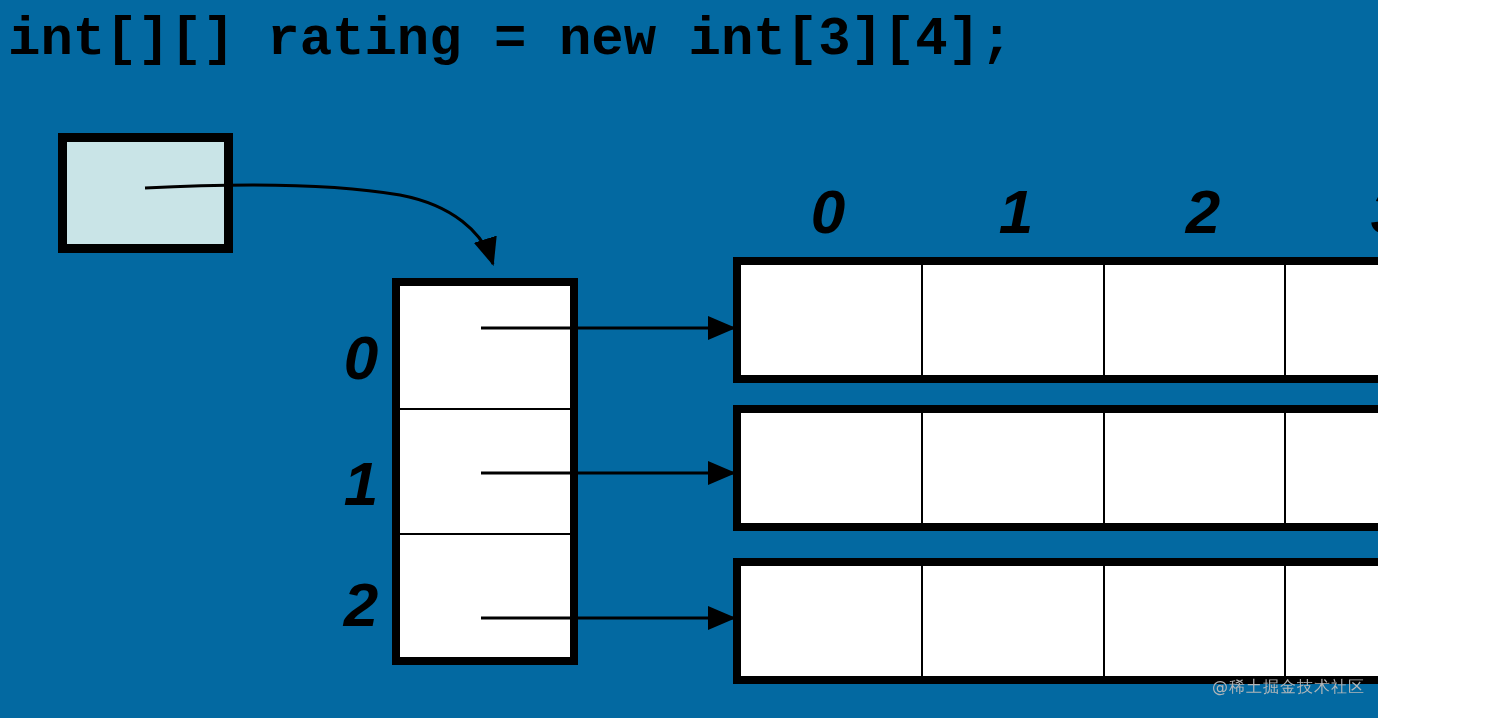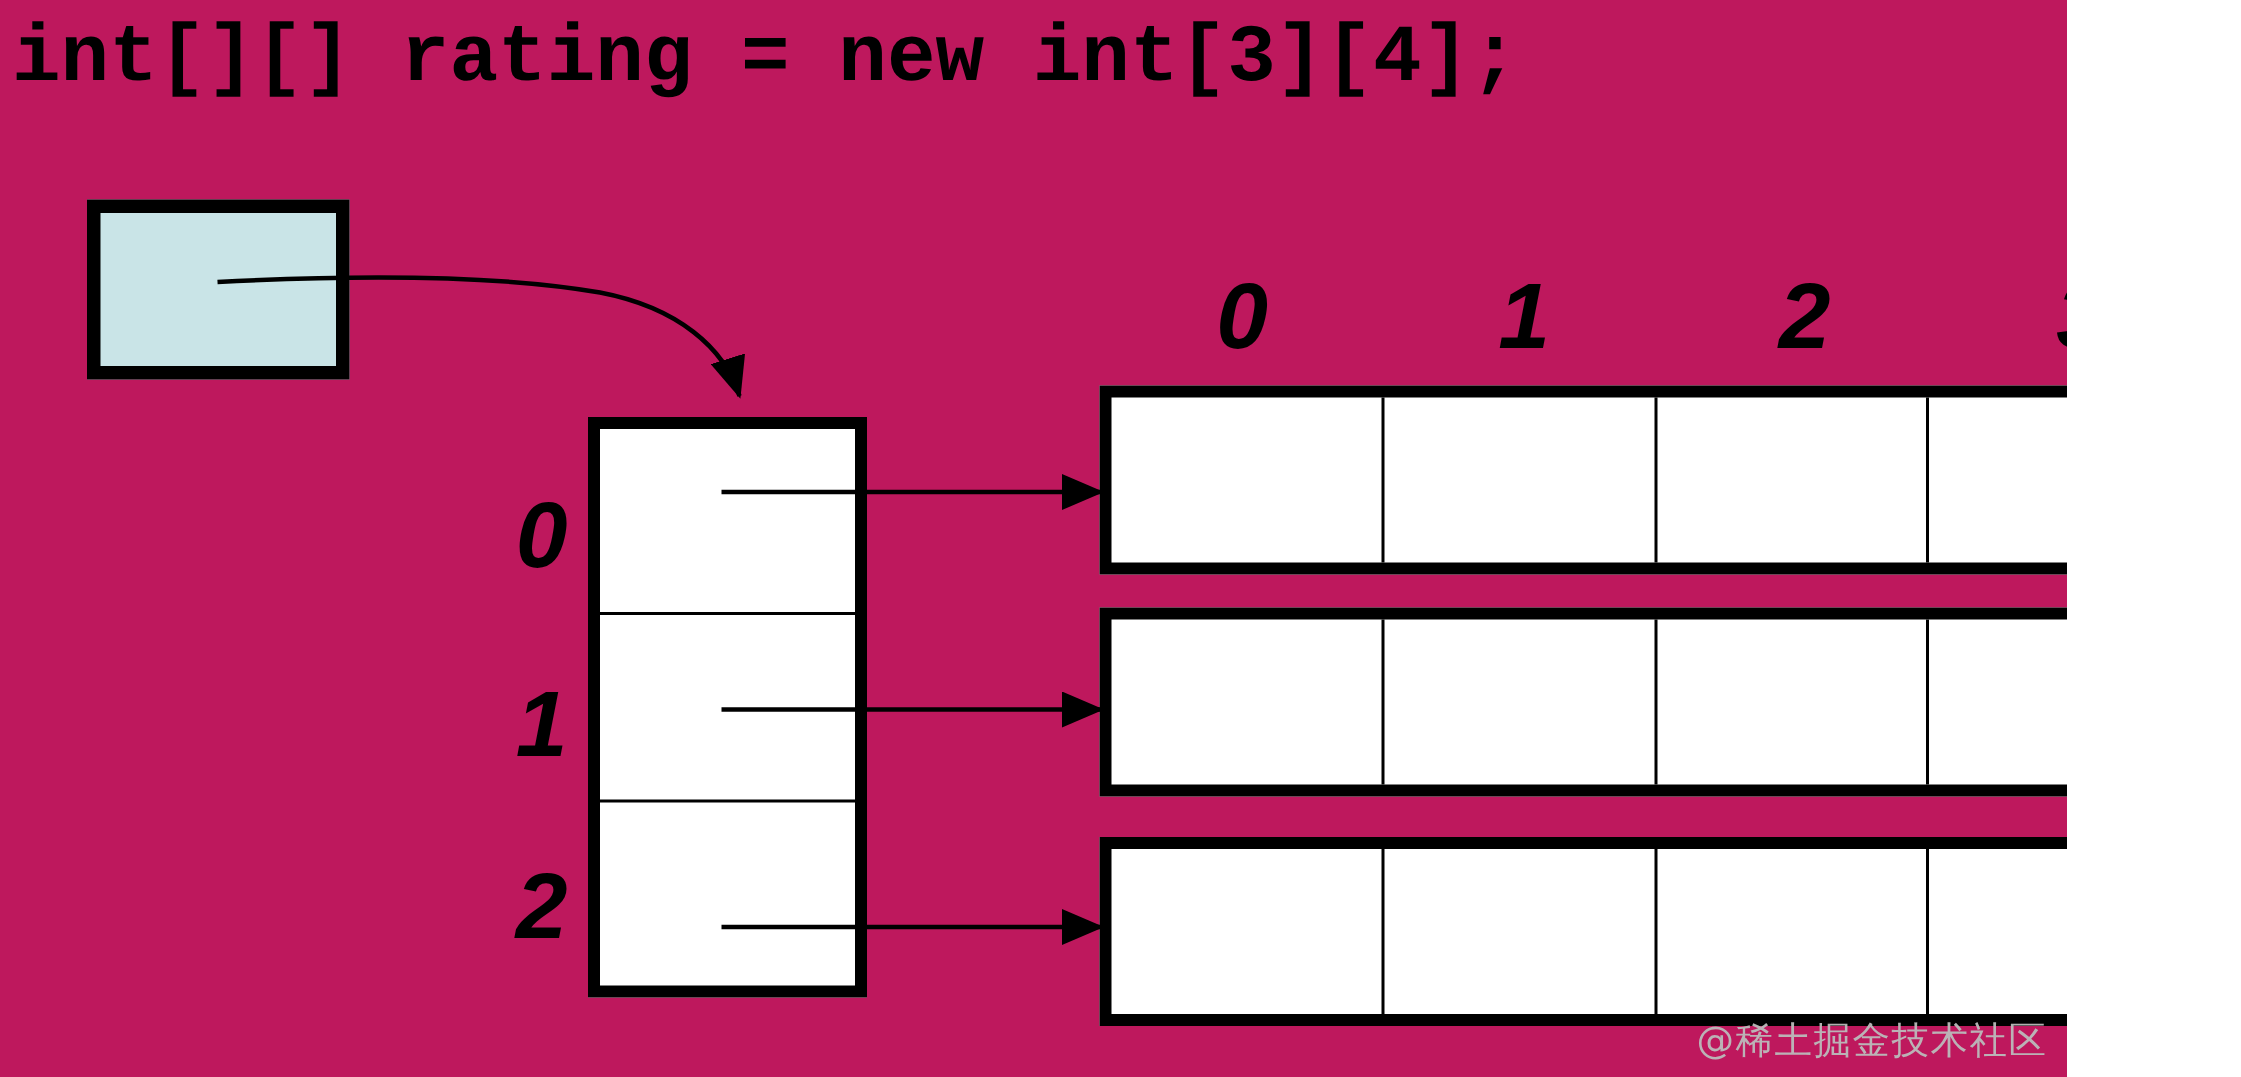--- a/index.html
+++ b/index.html
@@ -1,18 +1,18 @@
 <!DOCTYPE html>
 <html><head>
 <meta charset="utf-8">
 <style>
   html,body { margin:0; padding:0; background:#ffffff; }
   .canvas {
     position:relative; width:1378px; height:718px;
-    background:#be185d; overflow:hidden;
+    background:#0369a1; overflow:hidden;
     font-family:"Liberation Sans", sans-serif; color:#000;
   }
 
   
   .code-title {
     position:absolute; left:8px; top:10px;
     font-family:"Liberation Mono", monospace;
     font-weight:bold; font-size:54px; line-height:60px;
     white-space:pre; color:#000;
   }
@@ -65,21 +65,21 @@
   
   .arrows {
     position:absolute; left:0; top:0; width:1494px; height:718px;
     pointer-events:none;
   }
   .arrows path.line { fill:none; stroke:#000; stroke-width:3; }
 
   
   .watermark {
     position:absolute; right:13px; top:677px;
-    font-size:25px; letter-spacing:1px;
+    font-size:16px; letter-spacing:1px;
     color:rgba(186,186,186,0.95);
     font-family:"DejaVu Sans", sans-serif;
     text-align:right;
   }
 </style>
 </head>
 <body>
 
 <div class="canvas">
 

